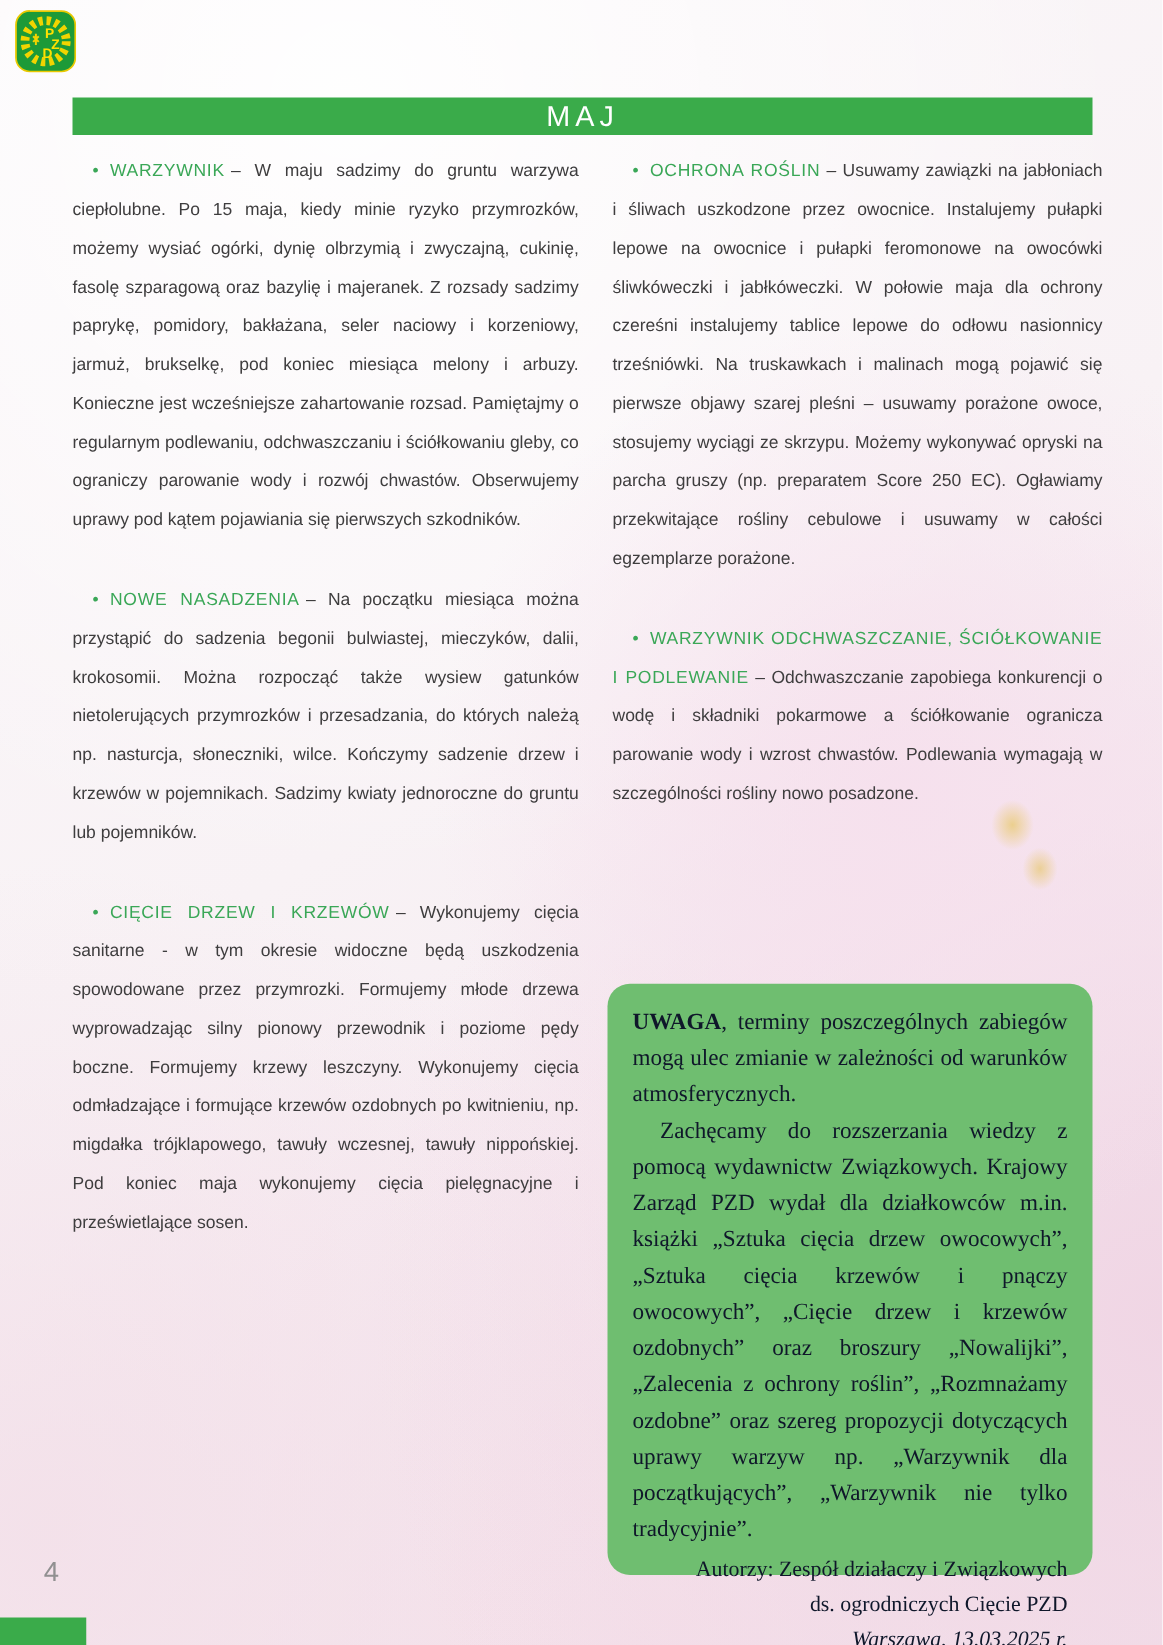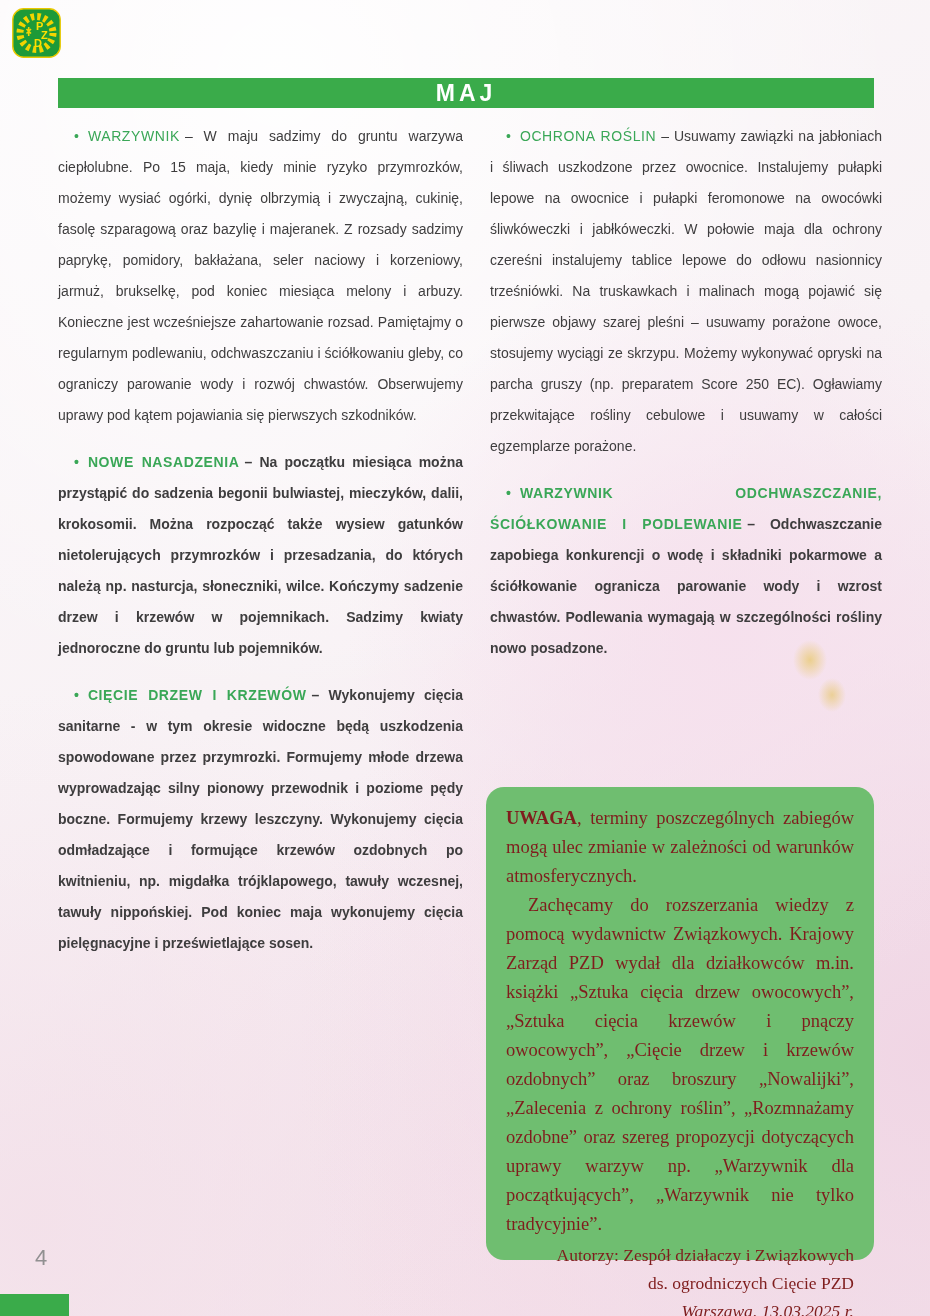--- a/index.html
+++ b/index.html
@@ -22,39 +22,39 @@
     background-repeat:no-repeat;
     background-size:34px 40px, 28px 34px, 100% 100%, 100% 100%, 100% 100%, 100% 100%, 100% 100%, 100% 100%;
     background-position:793px 640px, 818px 678px, 0 0, 0 0, 0 0, 0 0, 0 0, 0 0;
   }
   .logo{position:absolute;left:12px;top:8px;width:49px;height:50px;}
   .header-bar{
     position:absolute;left:58px;top:78px;width:816px;height:30px;
     background:#3aab4a;display:flex;align-items:center;justify-content:center;
   }
   .header-bar .title{
-    color:#ffffff;font-size:23px;font-weight:bold;letter-spacing:4px;line-height:1;
+    color:#ffffff;font-size:23px;font-weight:normal;letter-spacing:4px;line-height:1;
   }
   .col{position:absolute;top:121px;}
   .col-left{left:58px;width:405px;}
   .col-right{left:490px;width:392px;}
   p.body{
     margin:0 0 0 0;
     font-size:14px;line-height:31px;color:#3e3d3e;
     text-align:justify;text-indent:16px;
   }
-  p.body + p.body{margin-top:16px;font-weight:bold;}
+  p.body + p.body{margin-top:33px;}
   .bullet{color:#3aa757;margin-right:9px;}
   .heading{color:#3aa757;letter-spacing:.6px;margin-right:5px;}
   .notice{
     position:absolute;left:486px;top:787px;width:388px;height:473px;
     background:#6fbe70;border-radius:18px;
     box-sizing:border-box;padding:17px 20px 14px 20px;
     font-family:"Liberation Serif","DejaVu Serif",serif;
-    color:#7f1d1d;font-size:18.5px;line-height:29px;text-align:justify;
+    color:#0f172a;font-size:18.5px;line-height:29px;text-align:justify;
   }
   .notice p{margin:0;}
   .notice .p2{text-indent:22px;}
   .notice .credits{
     text-align:right;font-size:17.5px;line-height:28px;margin-top:2px;
   }
   .notice .credits .line{display:block;}
   .notice .credits .italic{font-style:italic;}
   .page-number{
     position:absolute;left:35px;top:1245px;

